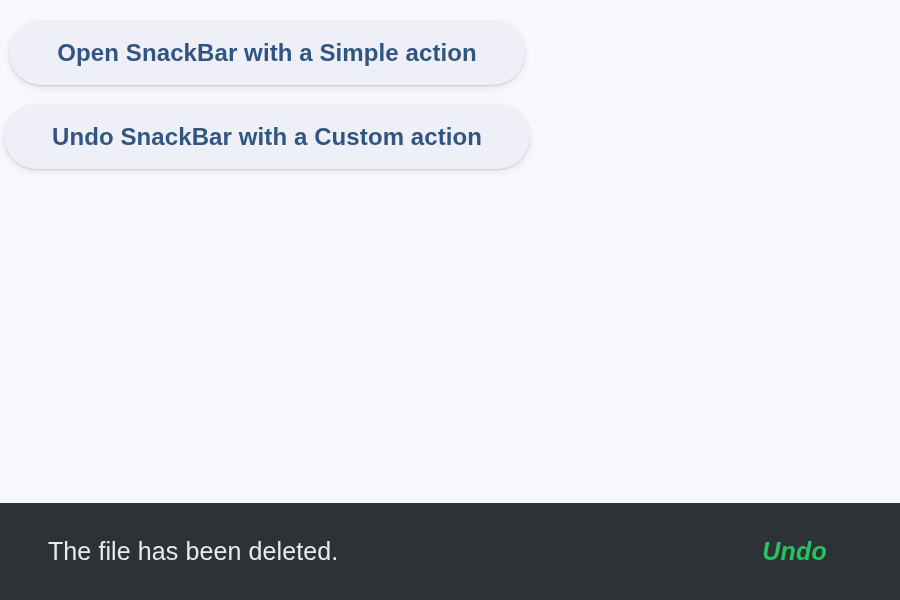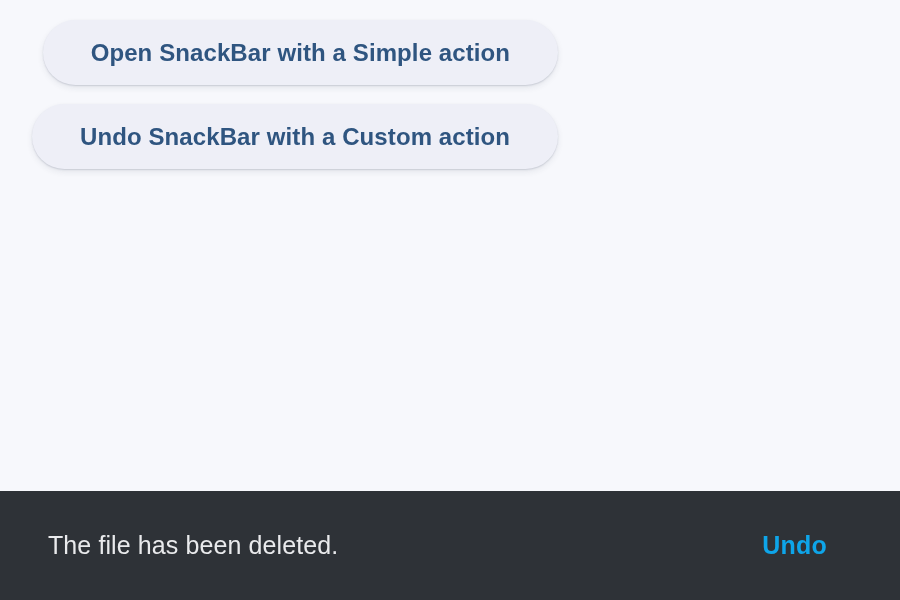--- a/index.html
+++ b/index.html
@@ -22,24 +22,24 @@
     width: 900px;
     height: 600px;
     background: #f7f8fc;
     box-sizing: border-box;
   }
 
   
   .button-stack {
     position: absolute;
     top: 20px;
-    left: 32px;
+    left: 4px;
     display: flex;
     flex-direction: column;
-    align-items: flex-end;
+    align-items: center;
     gap: 19px;
   }
 
   .pill-button {
     display: inline-flex;
     align-items: center;
     justify-content: center;
     height: 65px;
     padding: 0 48px;
     border: none;
@@ -61,21 +61,21 @@
     -webkit-appearance: none;
     appearance: none;
   }
 
   
   .snackbar {
     position: absolute;
     left: 0;
     right: 0;
     bottom: 0;
-    height: 109px;
+    height: 97px;
     background: #2e3237;
     display: flex;
     align-items: center;
     justify-content: space-between;
     padding: 0 48px 0 48px;
     box-sizing: border-box;
   }
 
   .snackbar-message {
     color: #e9eaec;
@@ -83,34 +83,35 @@
     font-size: 25px;
     font-weight: normal;
     line-height: 1;
     letter-spacing: 0.1px;
     white-space: nowrap;
   }
 
   .snackbar-action {
     background: transparent;
     border: none;
-    color: #0ea5e9;
+    color: #22c55e;
     font-family: "Liberation Sans", sans-serif;
     font-size: 25px;
     font-weight: bold;
     line-height: 1;
     letter-spacing: 0.2px;
     cursor: pointer;
     padding: 6px 12px;
     margin-right: 13px;
     border-radius: 4px;
     white-space: nowrap;
     user-select: none;
     -webkit-appearance: none;
     appearance: none;
+    font-style: italic;
   }
 </style>
 </head>
 <body>
 
 <div id="app-root">
 
   <div class="button-stack">
     <button class="pill-button">
       <span>Open SnackBar with a Simple action</span>

